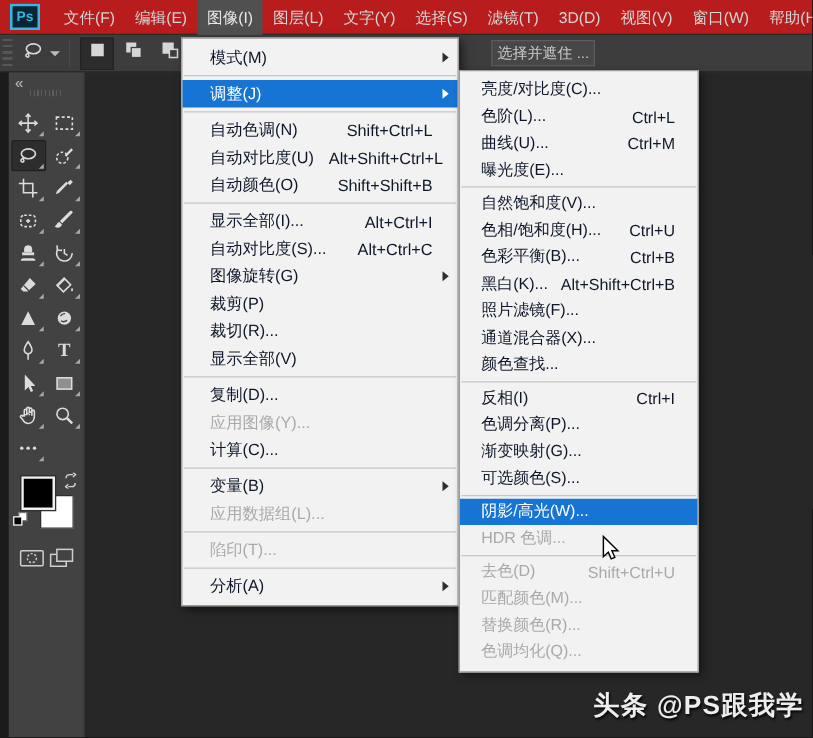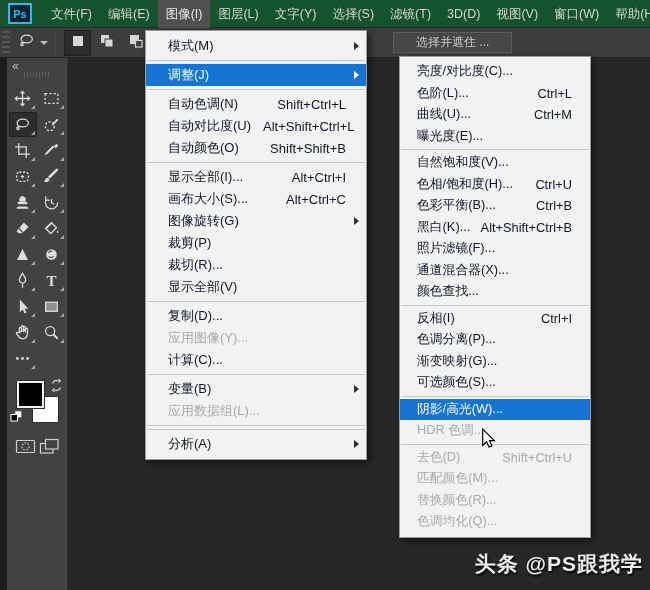--- a/index.html
+++ b/index.html
@@ -5,21 +5,21 @@
   * { margin:0; padding:0; box-sizing:border-box; }
   html,body { background:#111; }
   .screen{
     position:relative; width:650px; height:590px; overflow:hidden;
     background:#272727; font-family:"Liberation Sans", sans-serif;
     -webkit-font-smoothing:antialiased;
   }
   
   .menubar{
     position:absolute; left:0; top:0; width:650px; height:28px;
-    background:#14532d; border-bottom:1px solid #2a2a2a;
+    background:#b91c1c; border-bottom:1px solid #2a2a2a;
     display:flex; align-items:center; z-index:6;
   }
   .ps-logo{
     width:24px; height:21px; margin:0 11px 0 8px; flex:0 0 auto;
     background:#0b2433; border:2px solid #2fb9e8; color:#2fb9e8;
     font-size:11px; font-weight:bold;
     display:flex; align-items:center; justify-content:center;
   }
   .mb-item{
     height:28px; line-height:28px; padding:0 8px;
@@ -41,21 +41,21 @@
     width:0; height:0; margin-left:5px;
     border-top:4px solid #bdbdbd; border-left:4px solid transparent; border-right:4px solid transparent;
   }
   .ob-vsep{ width:1px; height:22px; background:#2c2c2c; border-right:1px solid #4a4a4a; margin:0 7px; }
   .sel-btn{
     width:27px; height:26px; display:flex; align-items:center; justify-content:center;
     background:transparent; border:1px solid transparent; margin:0 1px;
   }
   .sel-btn.pressed{ background:#2c2c2c; border:1px solid #222; }
   .sam-btn{
-    position:absolute; left:393px; top:4px; height:21px; padding:0 22px;
+    position:absolute; left:393px; top:4px; height:21px; padding:0 4px;
     background:#474747; border:1px solid #5c5c5c; color:#c9c9c9;
     font-size:12px; line-height:19px; white-space:nowrap;
   }
   
   .left-strip{ position:absolute; left:0; top:58px; width:7px; bottom:0; background:#1b1b1b; z-index:2;}
   .tools{
     position:absolute; left:7px; top:58px; width:61px; bottom:0;
     background:#424242; border-right:1px solid #333; z-index:2;
   }
   .collapse-btn{ position:absolute; left:5px; top:1px; color:#c2c2c2; font-size:12px; letter-spacing:-1px; }
@@ -86,21 +86,21 @@
   .bg-swatch{ position:absolute; left:25px; top:20px; width:27px; height:27px; background:#fff; border:1px solid #2e2e2e; z-index:1;}
   .swap-ic{ position:absolute; right:5px; top:2px; }
   .mini-ic{ position:absolute; left:3px; top:33px; }
   .modes{ position:absolute; left:0; top:380px; width:61px; display:flex; justify-content:space-between; padding:0 8px; }
   
   .menu{
     position:absolute; background:#f2f2f2; border:1px solid #9b9b9b;
     box-shadow:3px 3px 7px rgba(0,0,0,.5); padding:4px 0; z-index:10;
   }
   .menu-image{ left:145px; top:30px; width:222px; }
-  .menu-adjust{ left:367px; top:56px; width:192px; z-index:11;margin-left:32px; }
+  .menu-adjust{ left:367px; top:56px; width:192px; z-index:11; }
   .mi{
     position:relative; display:flex; align-items:center;
     height:22px; padding:0 20px 0 22px;
     font-size:13px; color:#0f172a; white-space:nowrap; cursor:default;
   }
   .menu-adjust .mi{ height:21.5px; padding:0 18px 0 17px; font-size:12.8px; }
   .mi .lab{ flex:0 1 auto; }
   .mi .sc{ margin-left:auto; padding-left:12px; }
   .menu-adjust .mi .sc{ padding-left:8px; }
   .mi.hl{ background:var(--hl,#1574d4); color:#fff; }
@@ -412,21 +412,21 @@
       <div class="mi">
         <span class="lab">自动颜色(O)</span>
         <span class="sc">Shift+Shift+B</span>
       </div>
       <div class="msep"></div>
       <div class="mi">
         <span class="lab">显示全部(I)...</span>
         <span class="sc">Alt+Ctrl+I</span>
       </div>
       <div class="mi">
-        <span class="lab">画布大小(S)...</span>
+        <span class="lab">自动对比度(S)...</span>
         <span class="sc">Alt+Ctrl+C</span>
       </div>
       <div class="mi">
         <span class="lab">图像旋转(G)</span>
         <span class="arr"></span>
       </div>
       <div class="mi">
         <span class="lab">裁剪(P)</span>
       </div>
       <div class="mi">
@@ -447,20 +447,23 @@
       </div>
       <div class="msep"></div>
       <div class="mi">
         <span class="lab">变量(B)</span>
         <span class="arr"></span>
       </div>
       <div class="mi dis">
         <span class="lab">应用数据组(L)...</span>
       </div>
       <div class="msep"></div>
+      <div class="mi dis">
+        <span class="lab">陷印(T)...</span>
+      </div>
       <div class="msep"></div>
       <div class="mi">
         <span class="lab">分析(A)</span>
         <span class="arr"></span>
       </div>
     </div>
 
   <div class="menu menu-adjust" id="adjust-submenu">
       <div class="mi">
         <span class="lab">亮度/对比度(C)...</span>

